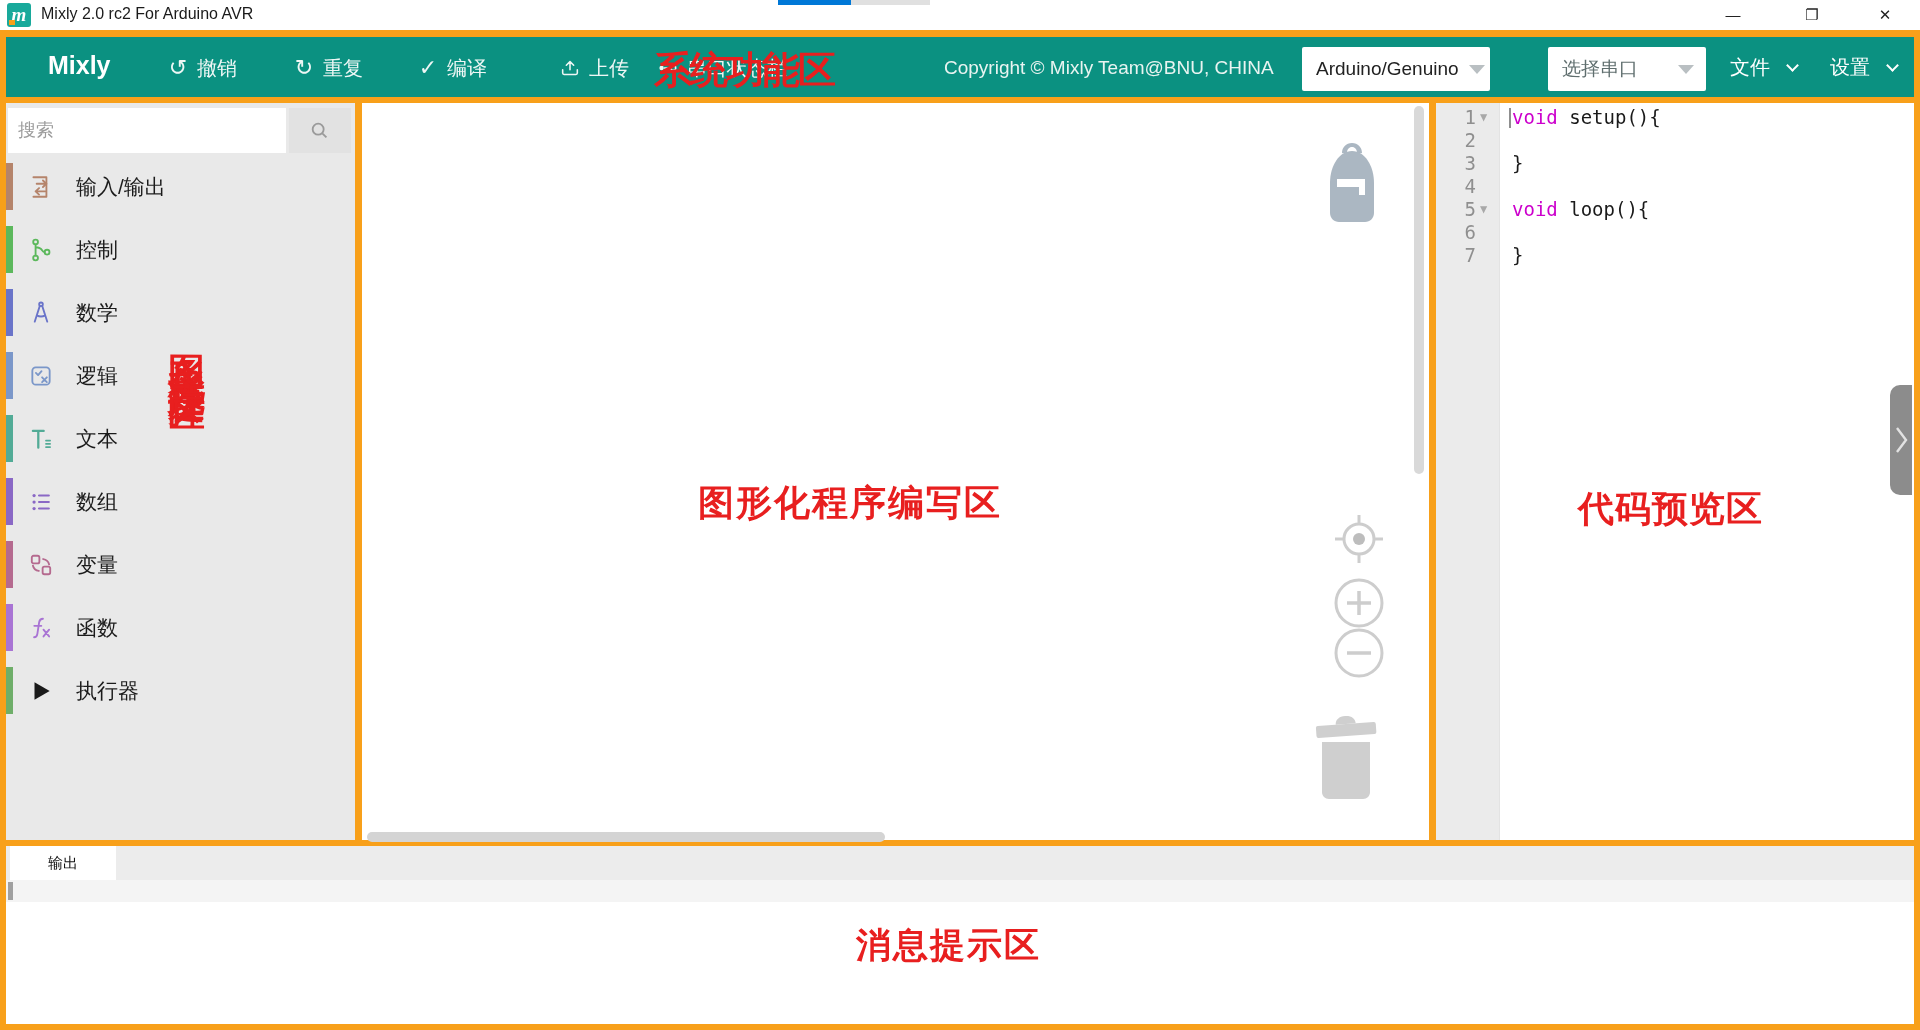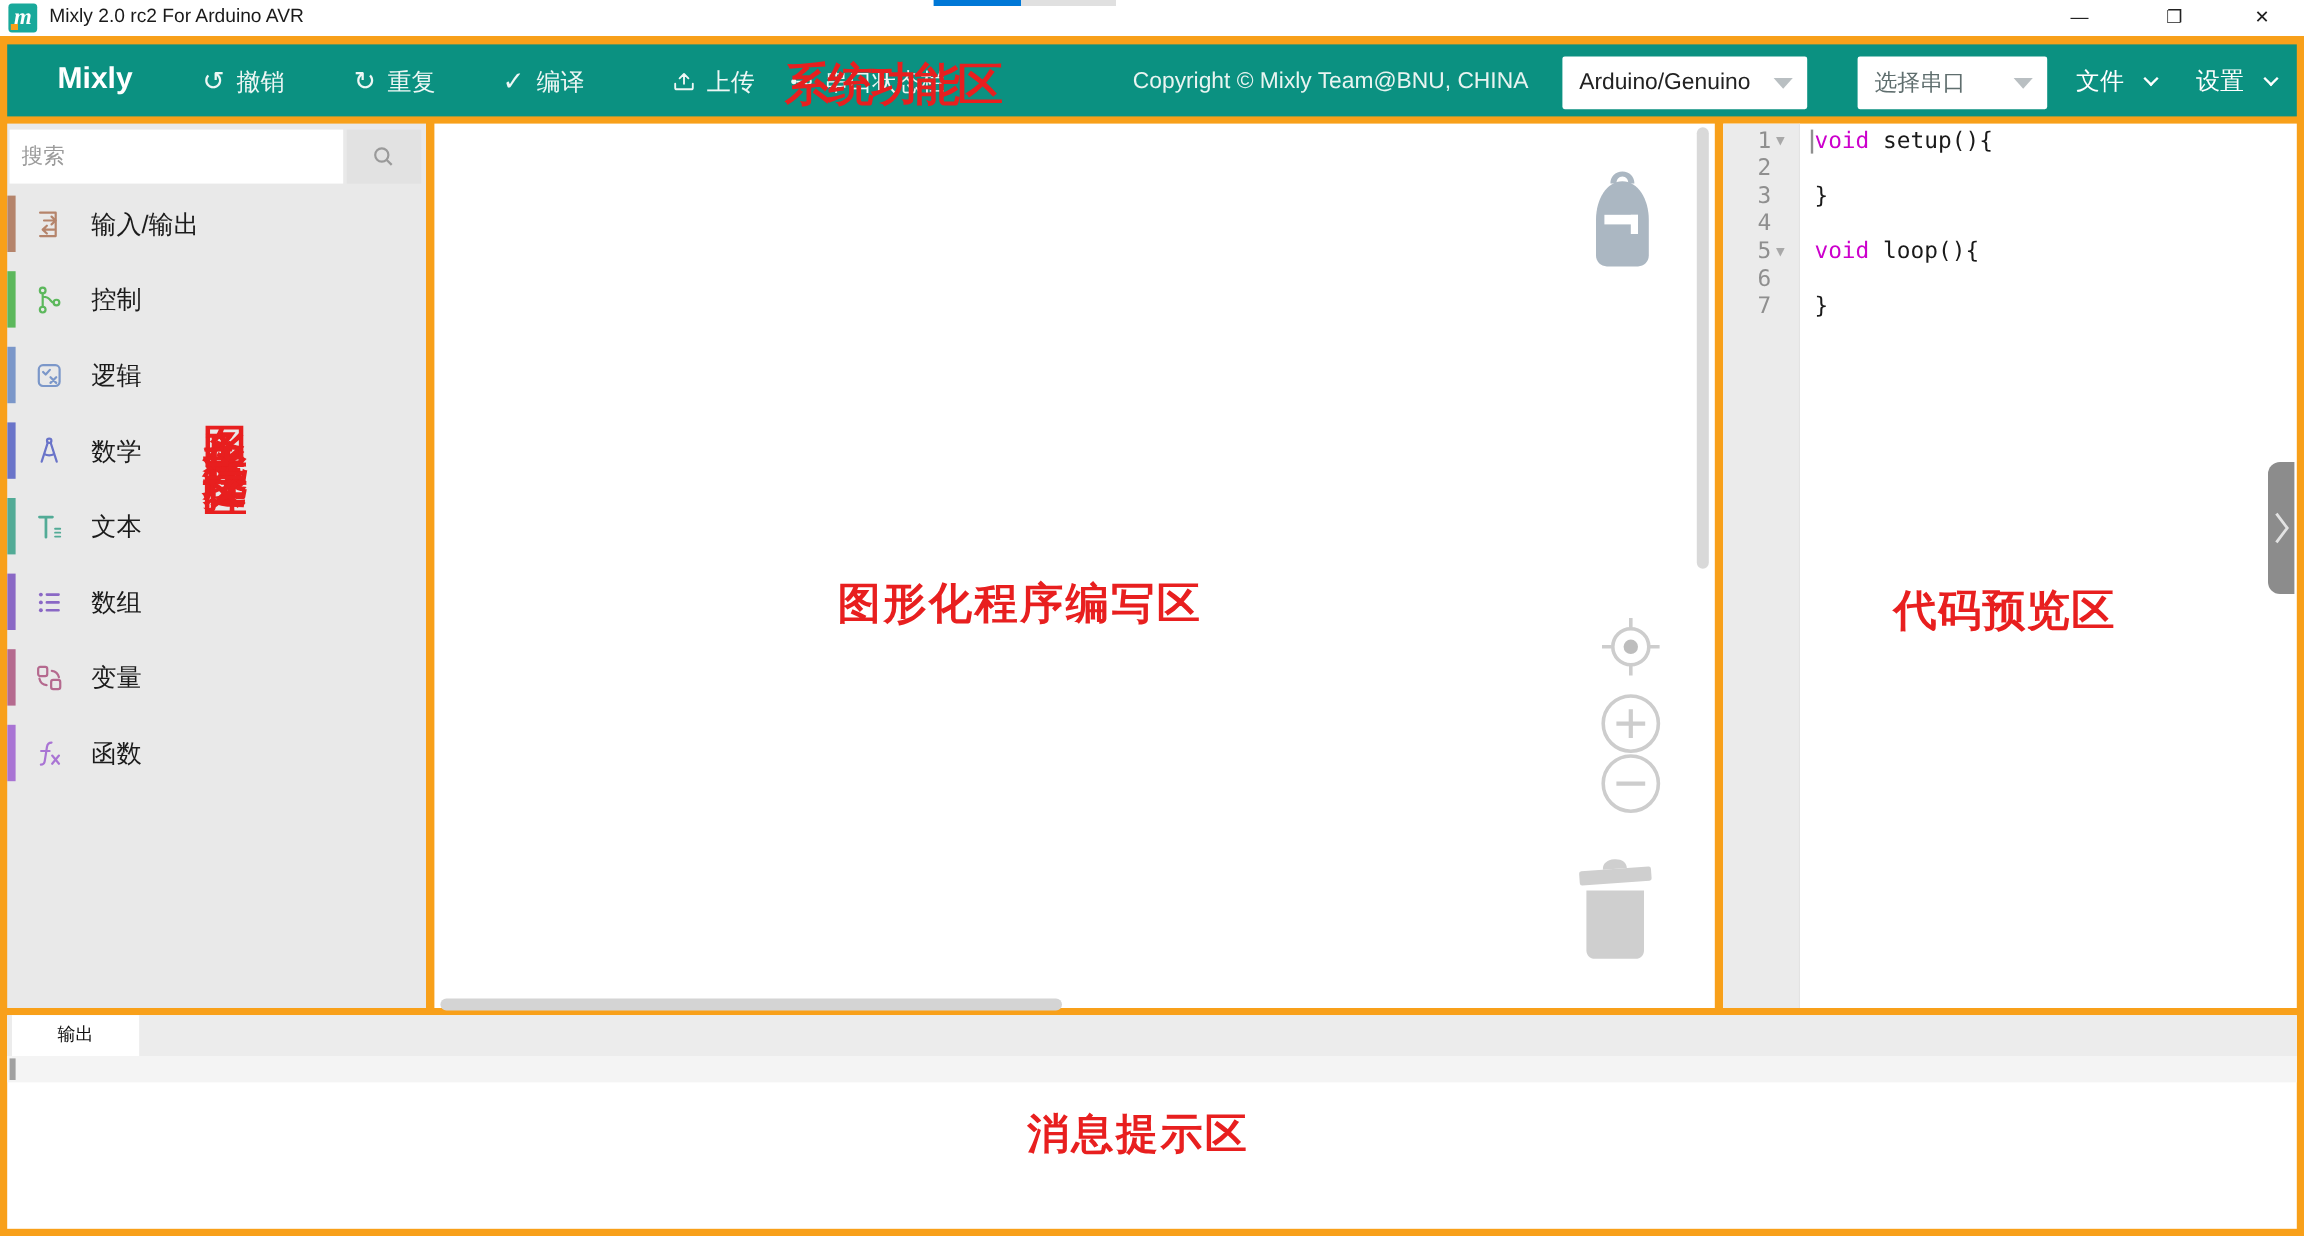--- a/index.html
+++ b/index.html
@@ -27,21 +27,21 @@
   #toolbar { position:absolute; left:6px; top:7px; width:1908px; height:60px; background:#0b9181; }
   #brand { position:absolute; left:42px; top:14px; color:#fff; font-size:25px; font-weight:bold; }
   .tb-item { position:absolute; top:17px; height:28px; display:flex; align-items:center; gap:7px;
              color:#eef7f5; font-size:20px; cursor:default; white-space:nowrap; }
   .tb-item .ticon { width:24px; height:24px; display:inline-flex; align-items:center; justify-content:center;
                     font-size:22px; line-height:24px; }
   .tb-item svg { width:22px; height:22px; }
   #copyright { position:absolute; left:938px; top:20px; color:#e9f4f1; font-size:19px; }
   .dropdown { position:absolute; top:10px; height:44px; background:#fff; border-radius:2px;
               display:flex; align-items:center; padding:0 12px 0 14px; cursor:default; }
-  #board-select { left:1296px; width:204px;justify-content:center; }
+  #board-select { left:1296px; width:188px; }
   #port-select  { left:1542px; width:158px; }
   .dropdown .dd-label { font-size:19px; color:#222; flex:1; }
   #port-select .dd-label { color:#5f6e6e; }
   .dd-caret { width:0; height:0; border-left:8px solid transparent; border-right:8px solid transparent;
               border-top:9px solid #b9bfc2; margin-left:10px; }
   .menu-item { position:absolute; top:17px; display:flex; align-items:center; gap:18px;
                color:#fff; font-size:20px; cursor:default; }
   #menu-file { left:1724px; } #menu-settings { left:1824px; }
   .chev-down { width:9px; height:9px; border-right:2px solid #fff; border-bottom:2px solid #fff;
                transform:rotate(45deg); margin-top:-5px; }
@@ -201,35 +201,35 @@
           <div class="cat-strip" style="background: rgb(92, 184, 92);"></div>
           <span class="cat-icon" style="color: rgb(92, 184, 92);"><svg viewBox="0 0 24 24" fill="none" stroke="currentColor" stroke-width="1.7" stroke-linecap="round" stroke-linejoin="round">
               <circle cx="7" cy="4.6" r="2.2"></circle>
               <circle cx="7" cy="19.4" r="2.2"></circle>
               <circle cx="17.6" cy="14" r="2.2"></circle>
               <path d="M7 6.8v10.4M7 9.5c7 0 5.4 4.5 8.3 4.5"></path>
             </svg></span>
           <span class="cat-label">控制</span>
         </div>
         <div class="cat-row">
+          <div class="cat-strip" style="background: rgb(106, 116, 201);"></div>
+          <span class="cat-icon" style="color: rgb(106, 116, 201);"><svg viewBox="0 0 24 24" fill="none" stroke="currentColor" stroke-width="1.7" stroke-linecap="round" stroke-linejoin="round">
+              <circle cx="12" cy="4" r="1.7"></circle>
+              <path d="M10.9 5.4 6.2 20M13.1 5.4 17.8 20M8.1 14.2a8.5 8.5 0 0 0 7.8 0"></path>
+            </svg></span>
+          <span class="cat-label">数学</span>
+        </div>
+        <div class="cat-row">
           <div class="cat-strip" style="background: rgb(123, 151, 201);"></div>
           <span class="cat-icon" style="color: rgb(123, 151, 201);"><svg viewBox="0 0 24 24" fill="none" stroke="currentColor" stroke-width="1.7" stroke-linecap="round" stroke-linejoin="round">
               <rect x="4" y="4" width="16" height="16" rx="3.2"></rect>
               <path d="M7.3 9.2l2 2 3.2-3.6"></path>
               <path d="M13 13.2l4.4 4.4M17.4 13.2 13 17.6"></path>
             </svg></span>
           <span class="cat-label">逻辑</span>
-        </div>
-        <div class="cat-row">
-          <div class="cat-strip" style="background: rgb(106, 116, 201);"></div>
-          <span class="cat-icon" style="color: rgb(106, 116, 201);"><svg viewBox="0 0 24 24" fill="none" stroke="currentColor" stroke-width="1.7" stroke-linecap="round" stroke-linejoin="round">
-              <circle cx="12" cy="4" r="1.7"></circle>
-              <path d="M10.9 5.4 6.2 20M13.1 5.4 17.8 20M8.1 14.2a8.5 8.5 0 0 0 7.8 0"></path>
-            </svg></span>
-          <span class="cat-label">数学</span>
         </div>
         <div class="cat-row">
           <div class="cat-strip" style="background: rgb(82, 171, 150);"></div>
           <span class="cat-icon" style="color: rgb(82, 171, 150);"><svg viewBox="0 0 24 24" fill="none" stroke="currentColor" stroke-width="1.7" stroke-linecap="round" stroke-linejoin="round">
               <path d="M4.5 4.5h10M9.5 4.5V20" stroke-width="2.1"></path>
               <path d="M16.5 13.5h4M16.5 16.5h4M16.5 19.5h4" stroke-width="1.4"></path>
             </svg></span>
           <span class="cat-label">文本</span>
         </div>
         <div class="cat-row">
@@ -251,20 +251,27 @@
             </svg></span>
           <span class="cat-label">变量</span>
         </div>
         <div class="cat-row">
           <div class="cat-strip" style="background: rgb(169, 116, 212);"></div>
           <span class="cat-icon" style="color: rgb(169, 116, 212);"><svg viewBox="0 0 24 24" fill="none" stroke="currentColor" stroke-width="1.7" stroke-linecap="round" stroke-linejoin="round">
               <path d="M13.8 3.5c-2.6 0-3.2 1.6-3.5 3.2L8.6 17.6c-.3 1.8-1 2.9-3 2.9M5.8 10h6.5"></path>
               <path d="M14.3 13.5l5.2 6.3M19.5 13.5l-5.2 6.3"></path>
             </svg></span>
           <span class="cat-label">函数</span>
+        </div>
+        <div class="cat-row">
+          <div class="cat-strip" style="background: rgb(111, 174, 105);"></div>
+          <span class="cat-icon" style="color: rgb(26, 26, 26);"><svg viewBox="0 0 24 24">
+              <path d="M6 4l14 8-14 8z" fill="currentColor"></path>
+            </svg></span>
+          <span class="cat-label">执行器</span>
         </div>
       </div>
     <div class="annotation" id="anno-sidebar">图形化程序选择区</div>
   </div>
 
   <div id="canvas">
     <svg id="backpack-icon" width="64" height="96" viewBox="0 0 64 96">
       <path d="M32 8c-6 0-10 4.5-10 10h5c0-3.5 2-6 5-6s5 2.5 5 6h5c0-5.5-4-10-10-10z" fill="#abb7c2"></path>
       <path d="M10 48c0-17 9-32 22-32s22 15 22 32v30c0 5-4 9-9 9H19c-5 0-9-4-9-9z" fill="#abb7c2"></path>
       <rect x="17" y="44" width="28" height="8" fill="#fff"></rect>

